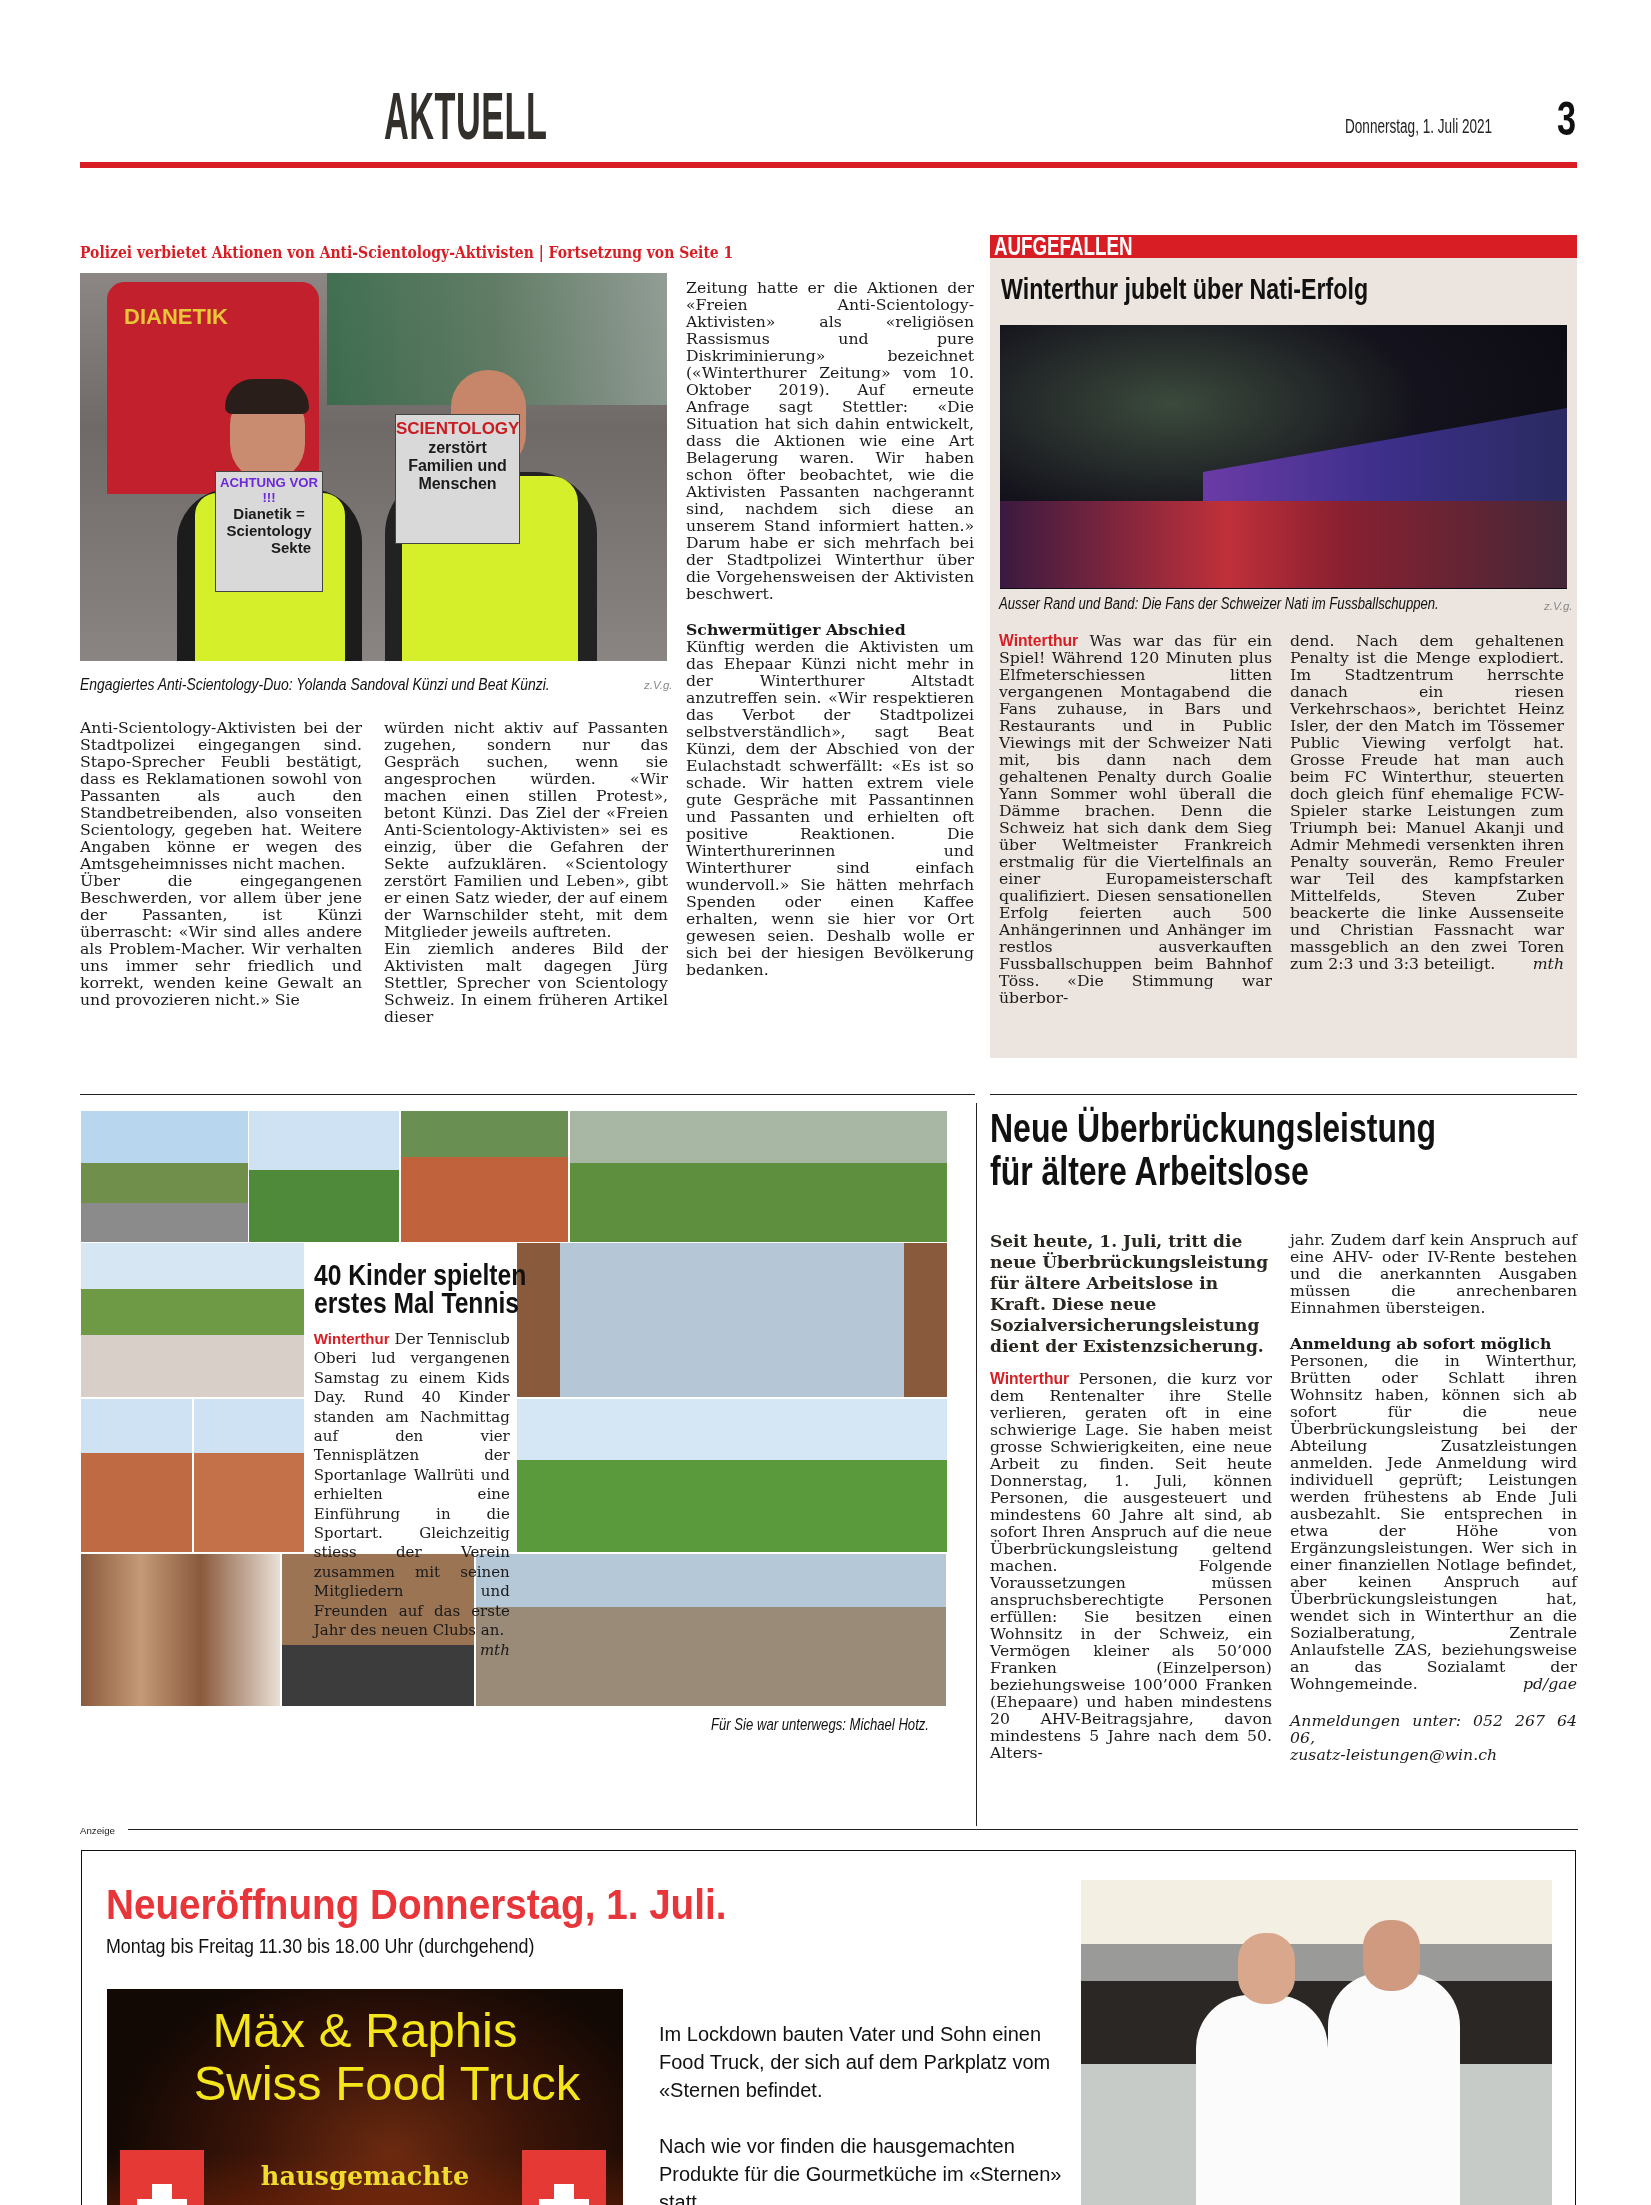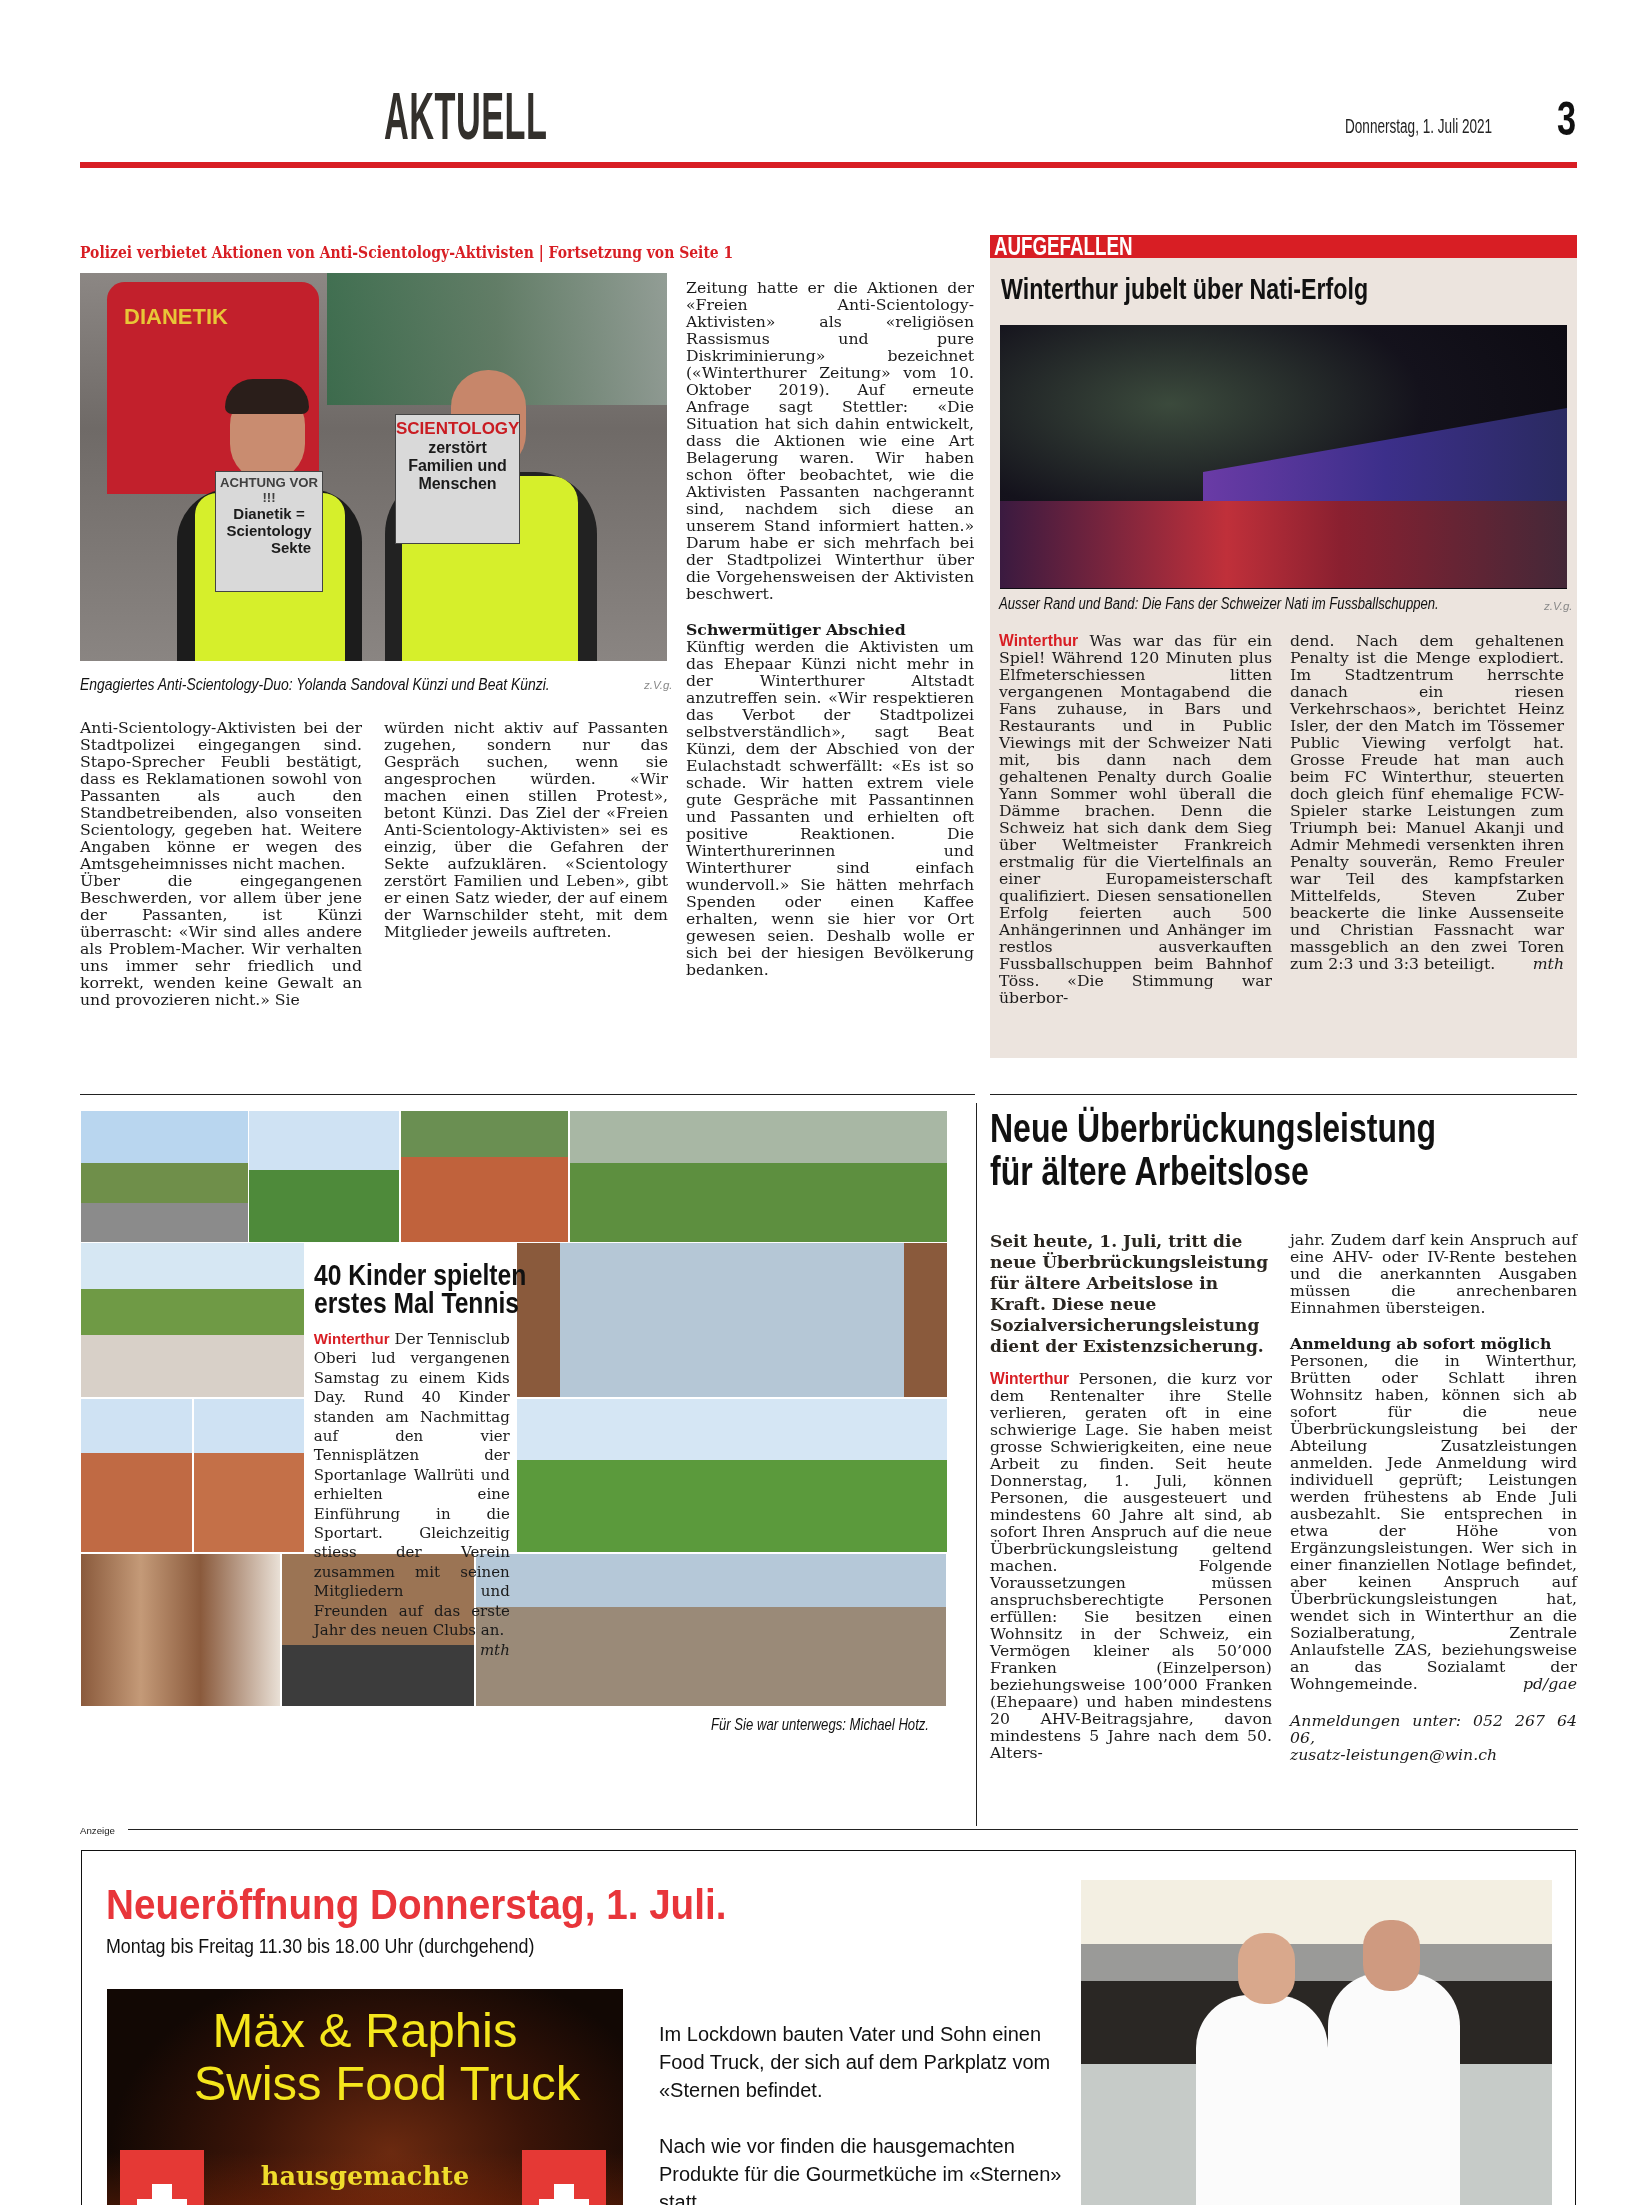--- a/index.html
+++ b/index.html
@@ -87,41 +87,42 @@
     <div class="abs" style="left:26.5px;top:123px;width:150px;height:168px;background:#d6ef2b;border-radius:22px 22px 0 0;"></div>
   </div>
 
   <div class="abs" style="left:287px;top:84px;width:247px;height:304px;">
     <div class="abs" style="left:84px;top:13.2px;width:75px;height:101px;border-radius:37px;background:#c7866a;"></div>
     <div class="abs" style="left:17.6px;top:115px;width:212px;height:190px;background:#222;border-radius:62px 62px 0 0;"></div>
     <div class="abs" style="left:35px;top:119px;width:176px;height:185px;background:#d6ef2b;border-radius:26.5px 26.5px 0 0;"></div>
   </div>
 
   <div class="abs sans" style="left:135px;top:198px;width:106px;height:119px;background:#d9d9d9;border:1.8px solid #444;text-align:center;">
-    <div style="color:#404040;font-weight:bold;font-size:13.2px;margin-top:2.6px;">ACHTUNG VOR !!!</div>
+    <div style="color:#6d28d9;font-weight:bold;font-size:13.2px;margin-top:2.6px;">ACHTUNG VOR !!!</div>
     <div style="font-weight:bold;font-size:15px;">Dianetik =</div>
     <div style="font-weight:bold;font-size:15px;">Scientology</div>
     <div style="font-weight:bold;font-size:15px;padding-left:44px;">Sekte</div>
   </div>
   <div class="abs sans" style="left:315px;top:141px;width:123px;height:128px;background:#d9d9d9;border:1.8px solid #444;text-align:center;">
     <div style="color:#c91c22;font-weight:bold;font-size:17px;margin-top:4.4px;">SCIENTOLOGY</div>
     <div style="font-weight:bold;font-size:16px;">zerstört</div>
     <div style="font-weight:bold;font-size:16px;">Familien und</div>
     <div style="font-weight:bold;font-size:16px;">Menschen</div>
   </div>
 </div>
 <div class="abs caption" style="left:80px;top:675px;">Engagiertes Anti-Scientology-Duo: Yolanda Sandoval Künzi und Beat Künzi.</div>
 <div class="abs credit" style="left:644px;top:679px;">z.V.g.</div>
 
 <div class="abs col" style="left:80px;top:719px;width:282px;">
   <p>Anti-Scientology-Aktivisten bei der Stadtpolizei eingegangen sind. Stapo-Sprecher Feubli bestätigt, dass es Reklamationen sowohl von Passanten als auch den Standbetreibenden, also vonseiten Scientology, gegeben hat. Weitere Angaben könne er wegen des Amtsgeheimnisses nicht machen.</p>
   <p>Über die eingegangenen Beschwerden, vor allem über jene der Passanten, ist Künzi überrascht: «Wir sind alles andere als Problem-Macher. Wir verhalten uns immer sehr friedlich und korrekt, wenden keine Gewalt an und provozieren nicht.» Sie</p>
 </div>
 <div class="abs col" style="left:384px;top:719px;width:284px;">
   <p>würden nicht aktiv auf Passanten zugehen, sondern nur das Gespräch suchen, wenn sie angesprochen würden. «Wir machen einen stillen Protest», betont Künzi. Das Ziel der «Freien Anti-Scientology-Aktivisten» sei es einzig, über die Gefahren der Sekte aufzuklären. «Scientology zerstört Familien und Leben», gibt er einen Satz wieder, der auf einem der Warnschilder steht, mit dem Mitglieder jeweils auftreten.</p>
+  <p>Ein ziemlich anderes Bild der Aktivisten malt dagegen Jürg Stettler, Sprecher von Scientology Schweiz. In einem früheren Artikel dieser</p>
 </div>
 <div class="abs col" style="left:686px;top:279px;width:288px;">
   <p>Zeitung hatte er die Aktionen der «Freien Anti-Scientology-Aktivisten» als «religiösen Rassismus und pure Diskriminierung» bezeichnet («Winterthurer Zeitung» vom 10. Oktober 2019). Auf erneute Anfrage sagt Stettler: «Die Situation hat sich dahin entwickelt, dass die Aktionen wie eine Art Belagerung waren. Wir haben schon öfter beobachtet, wie die Aktivisten Passanten nachgerannt sind, nachdem sich diese an unserem Stand informiert hatten.» Darum habe er sich mehrfach bei der Stadtpolizei Winterthur über die Vorgehensweisen der Aktivisten beschwert.</p>
   <p style="margin-top:19.4px;" class="subhead">Schwermütiger Abschied</p>
   <p>Künftig werden die Aktivisten um das Ehepaar Künzi nicht mehr in der Winterthurer Altstadt anzutreffen sein. «Wir respektieren das Verbot der Stadtpolizei selbstverständlich», sagt Beat Künzi, dem der Abschied von der Eulachstadt schwerfällt: «Es ist so schade. Wir hatten extrem viele gute Gespräche mit Passantinnen und Passanten und erhielten oft positive Reaktionen. Die Winterthurerinnen und Winterthurer sind einfach wundervoll.» Sie hätten mehrfach Spenden oder einen Kaffee erhalten, wenn sie hier vor Ort gewesen seien. Deshalb wolle er sich bei der hiesigen Bevölkerung bedanken.</p>
 </div>
 
 <div class="abs aufbox"></div>
 <div class="abs aufbar"><span>AUFGEFALLEN</span></div>
 <div class="abs headline" style="left:1001px;top:273px;font-size:29px;transform:scaleX(0.8);transform-origin:left top;">Winterthur jubelt über Nati-Erfolg</div>

